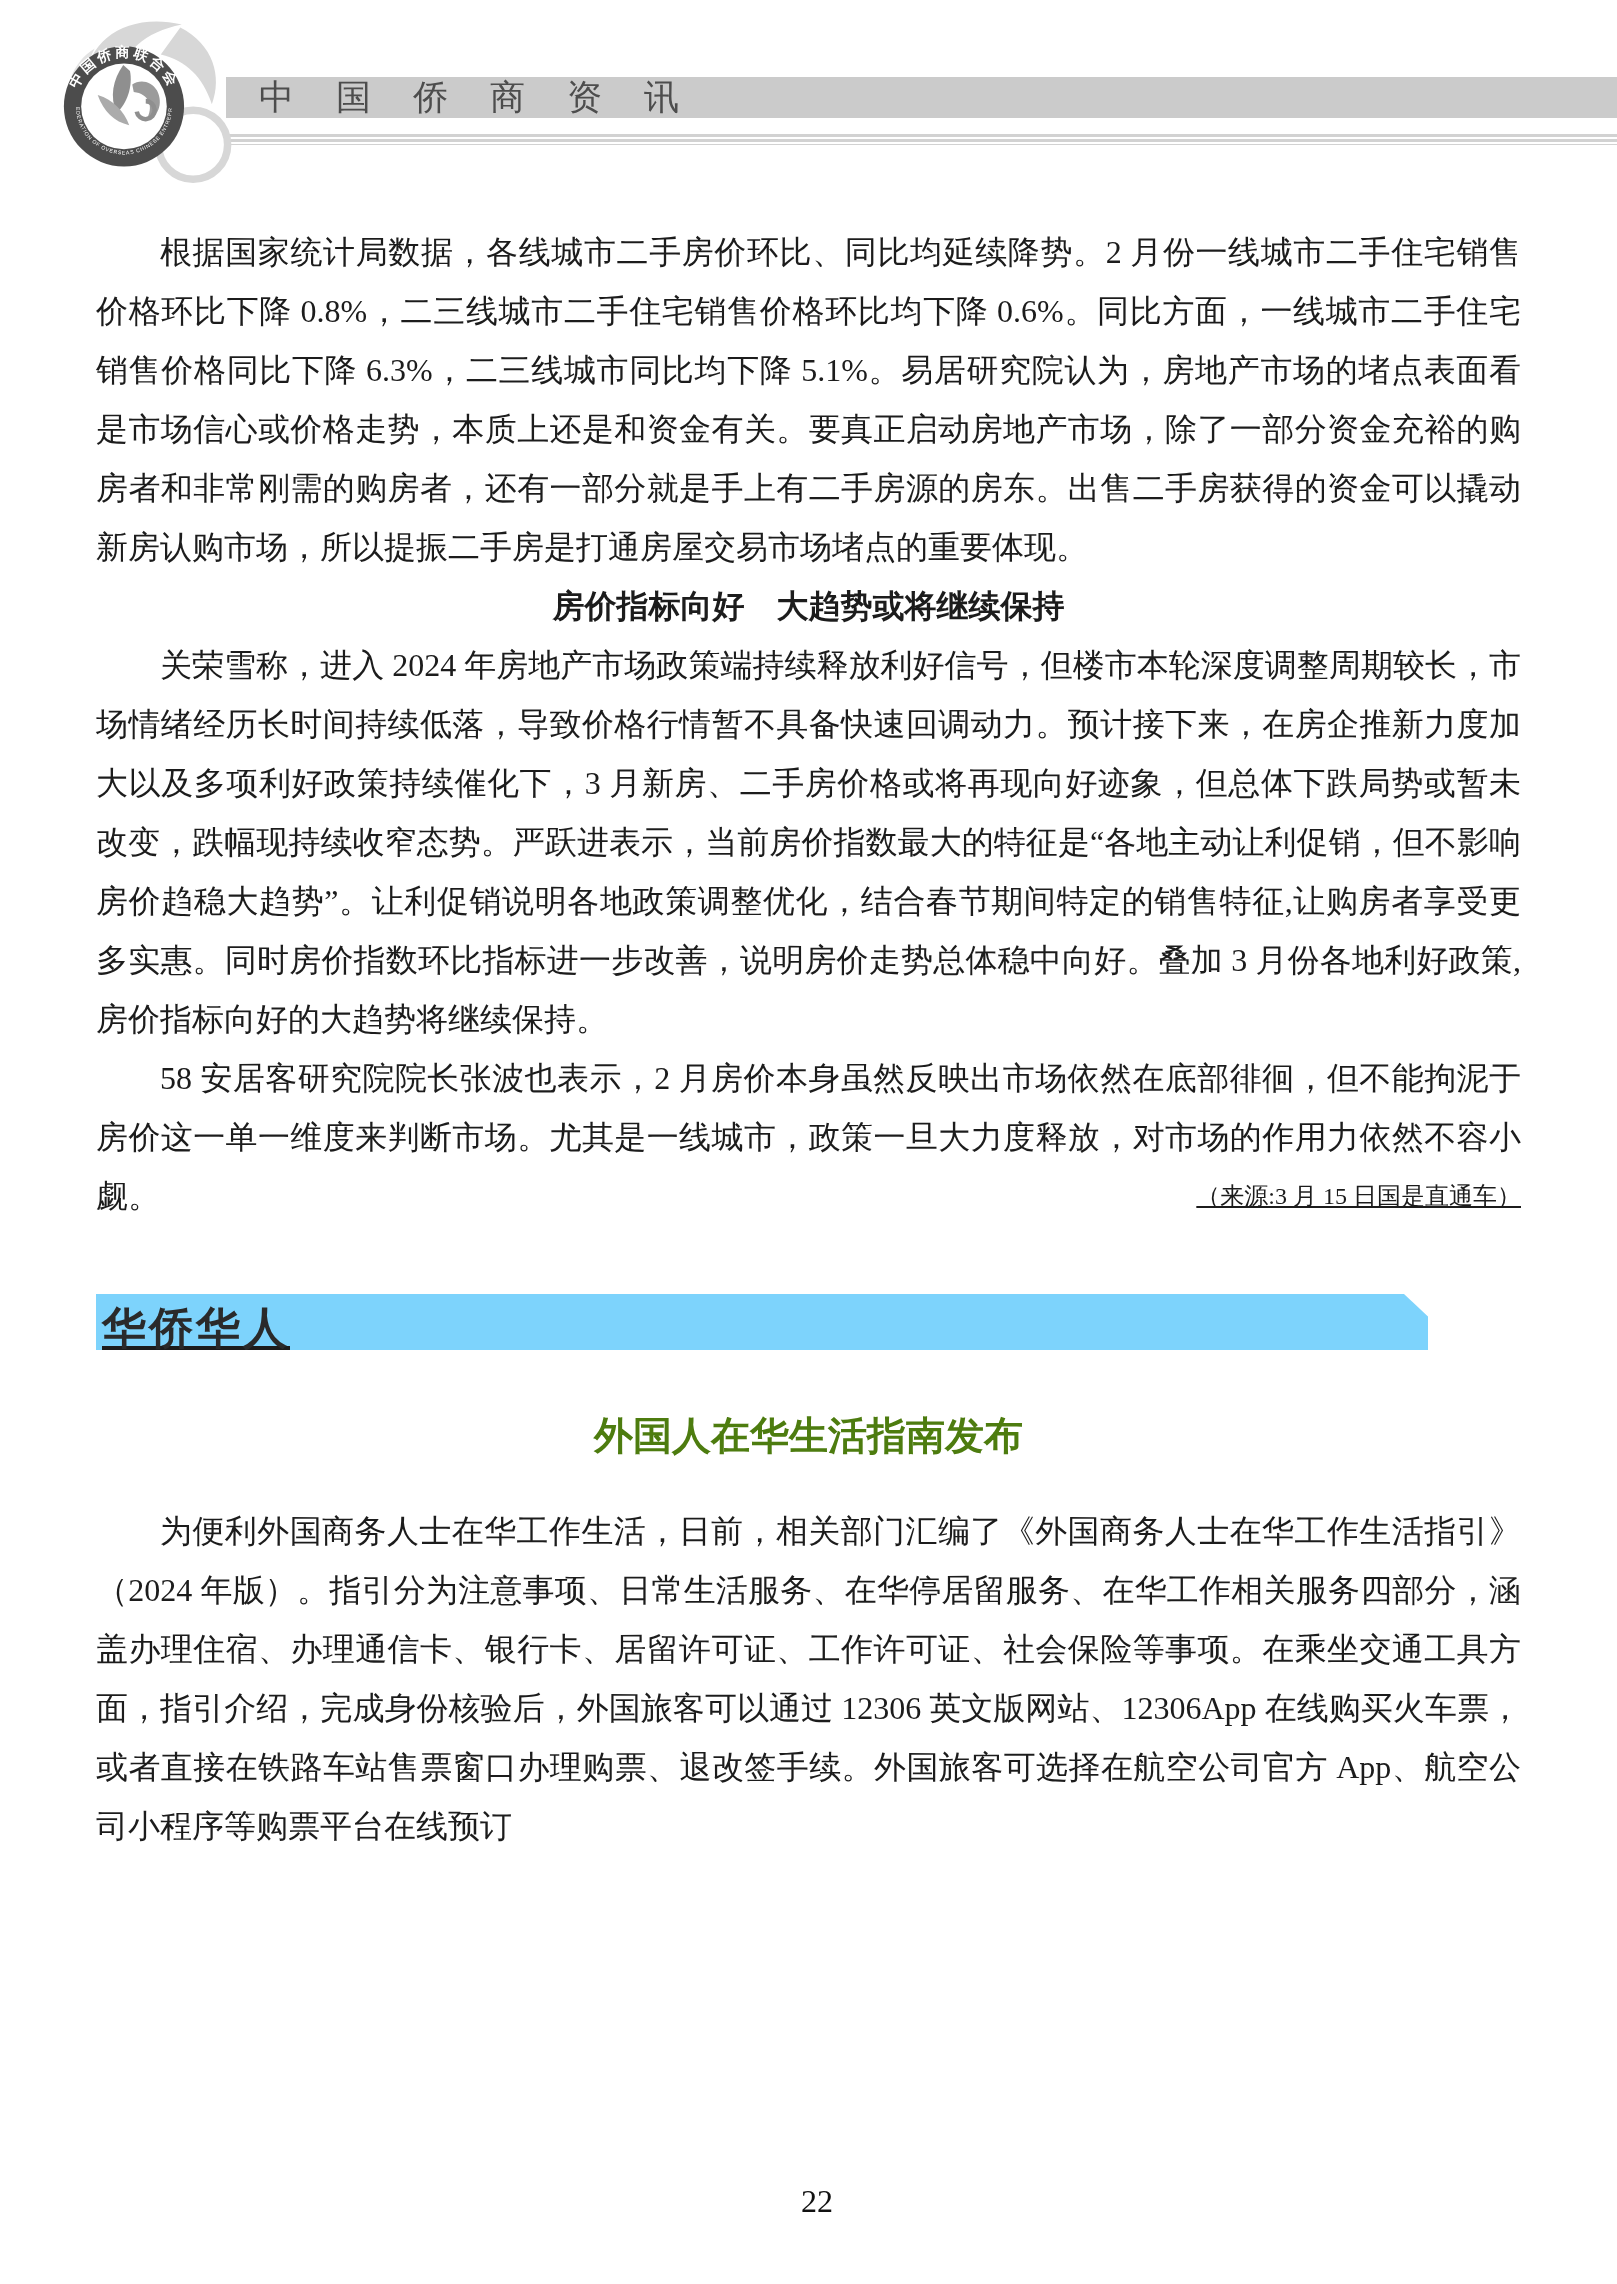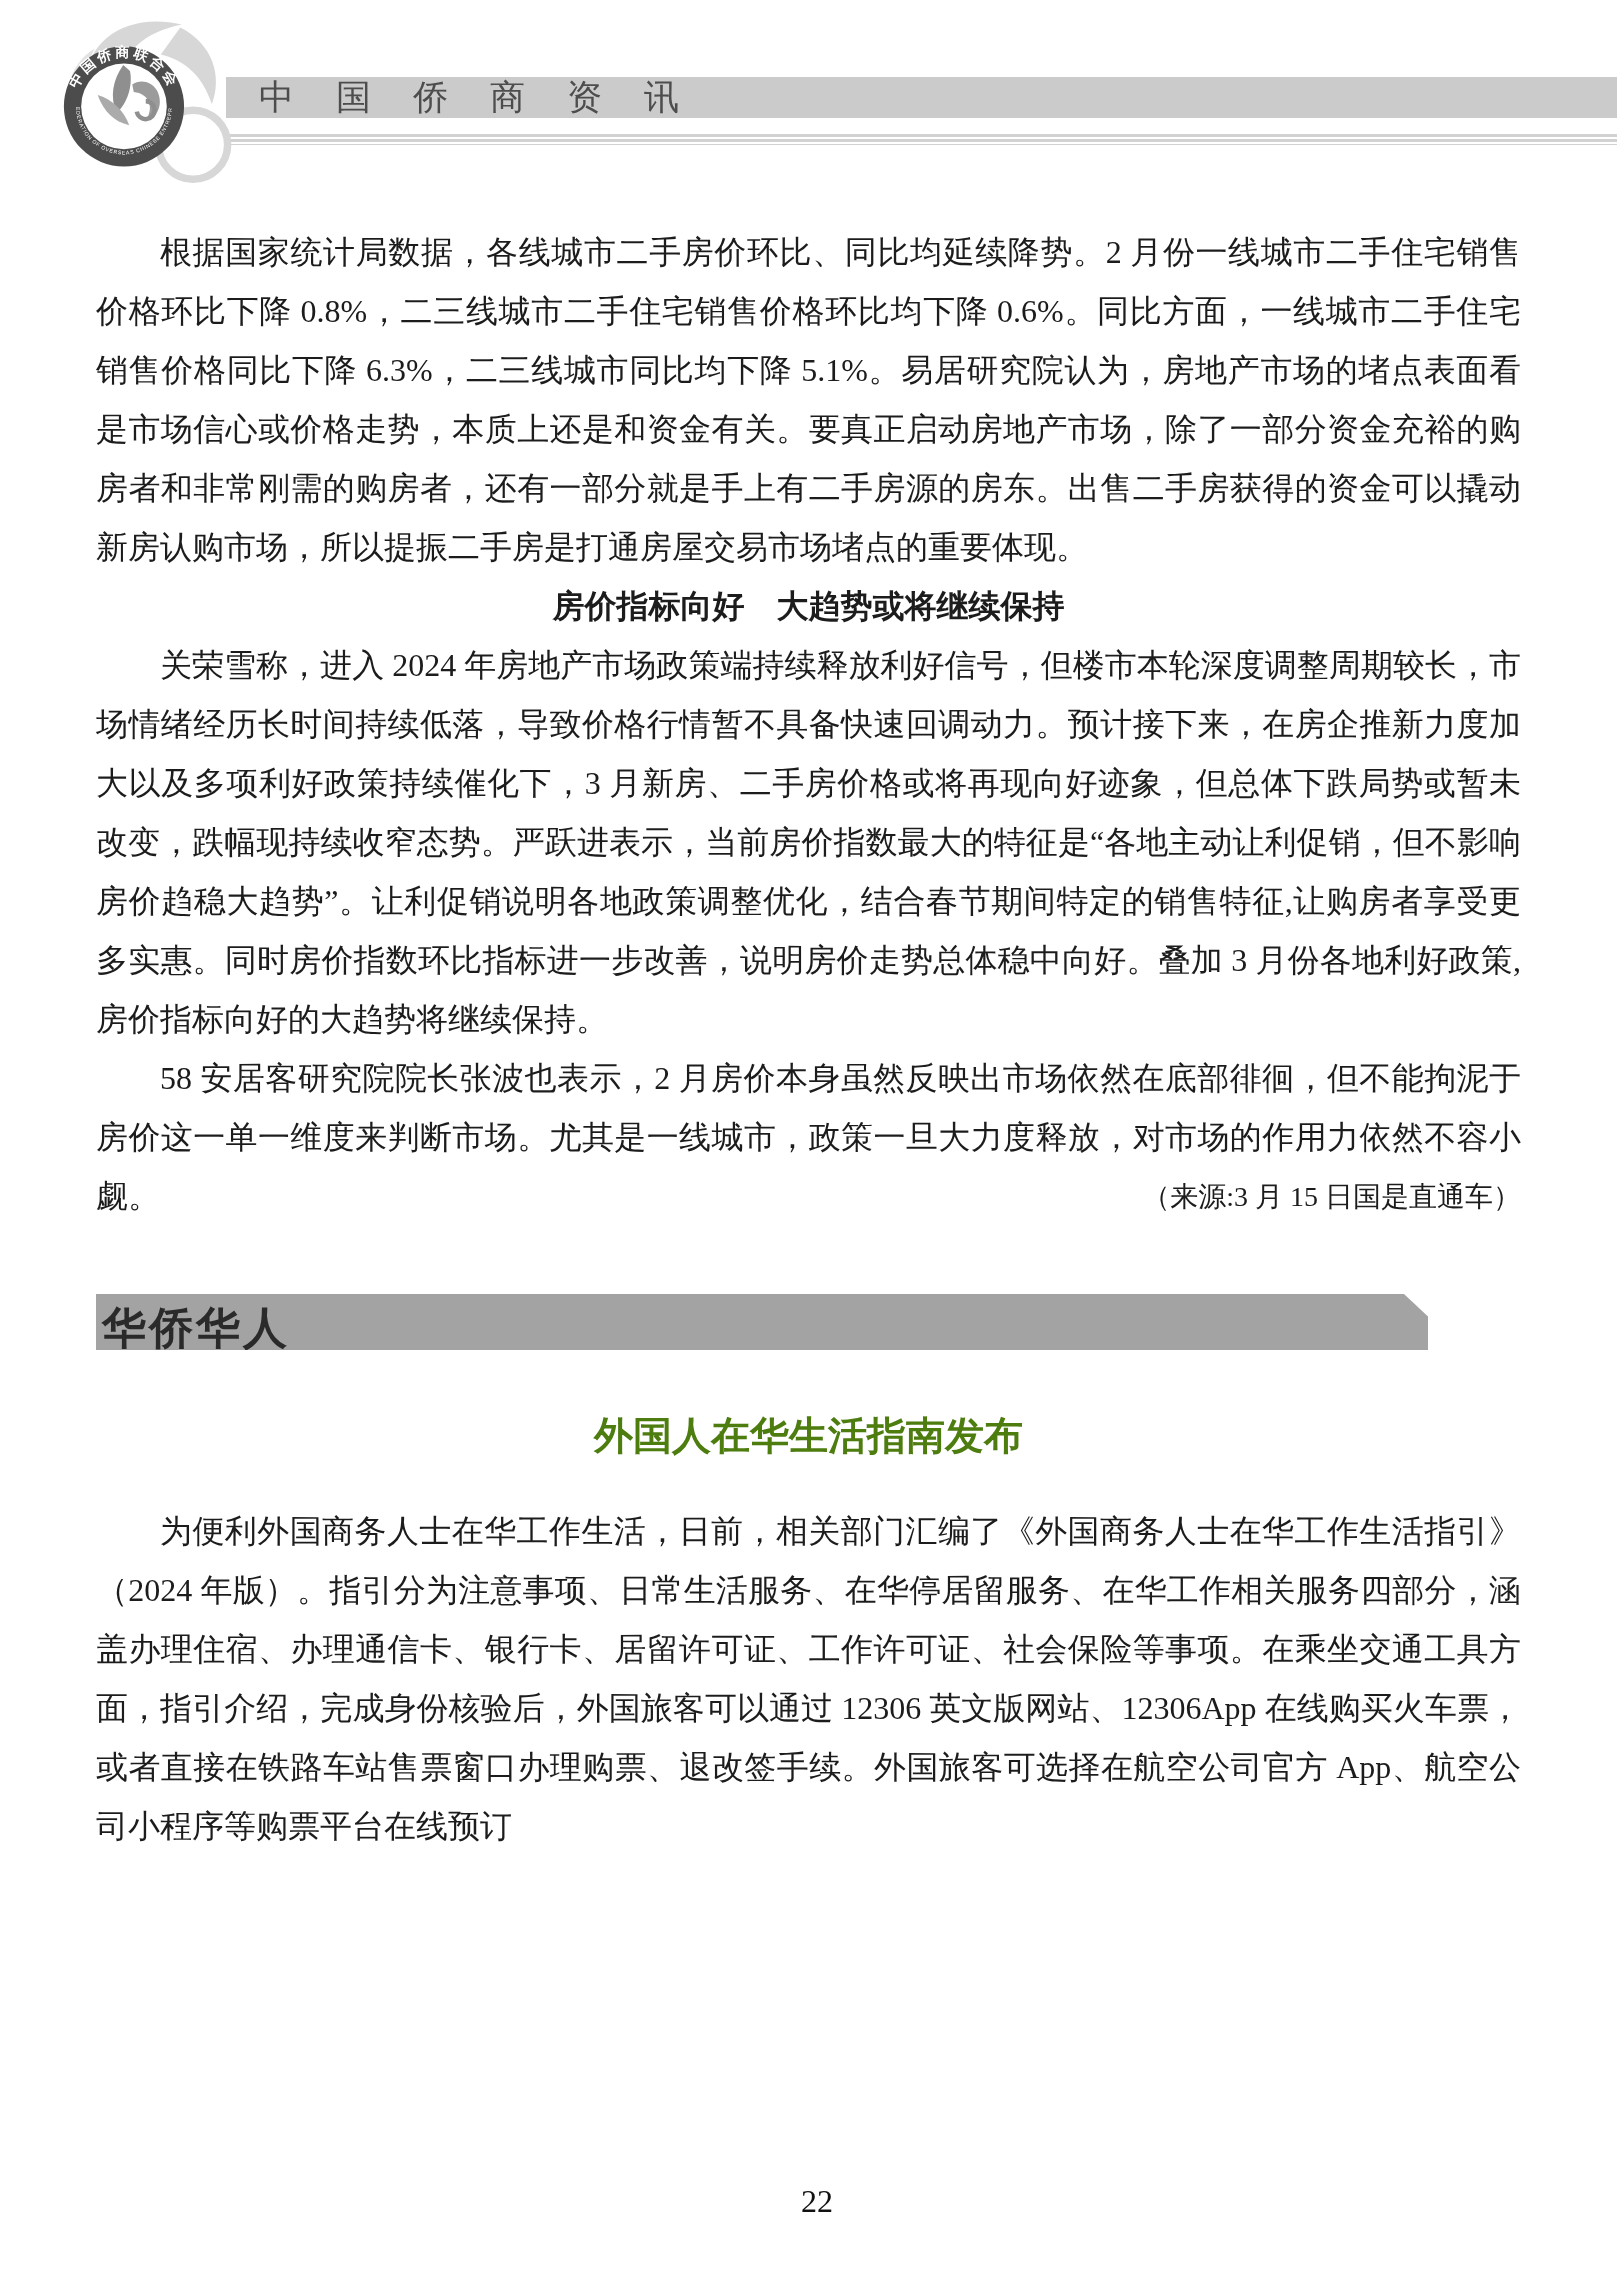--- a/index.html
+++ b/index.html
@@ -15,26 +15,26 @@
   .stripes{position:absolute;left:226px;right:0;top:134px;height:10.5px;
            background:repeating-linear-gradient(to bottom,#d2d2d2 0 3px,#ffffff 3px 5.3px,#d2d2d2 5.3px 8.3px,#ffffff 8.3px 10.5px);}
   .logo{position:absolute;left:39px;top:7.5px;}
 
   
   .content{position:absolute;left:96px;right:96px;top:223px;}
   p.body{margin:0;font-size:32px;line-height:59px;text-align:justify;text-justify:inter-ideograph;}
   p.indent{text-indent:2em;}
   .subhead{margin:0;font-family:"Liberation Sans","DejaVu Sans",sans-serif;font-weight:700;
            font-size:32px;line-height:59px;text-align:center;}
-  .source{float:right;font-size:28px;line-height:59px;}
+  .source{float:right;font-size:24px;line-height:59px;text-decoration:underline;}
 
   
-  .section-bar{margin:68px 0 47px 0;width:1332px;height:68px;background:#a3a3a3;
+  .section-bar{margin:68px 0 47px 0;width:1332px;height:68px;background:#7dd3fc;
                clip-path:polygon(0 0,1308px 0,1332px 22.6px,1332px 56px,0 56px);
-               display:flex;align-items:center;}
+               display:flex;align-items:center;text-decoration:underline;}
   .section-bar span{font-family:"Liberation Serif","DejaVu Serif",serif;font-weight:700;
                font-size:44px;color:#2a2a2a;padding-left:6px;letter-spacing:3px;}
 
   .article-title{margin:45px 0 39px 0;font-family:"Liberation Sans","DejaVu Sans",sans-serif;
                font-weight:700;font-size:39px;text-align:center;color:#4d7c0f;}
 
   
   .pagenum-row{position:absolute;left:0;right:0;top:2183px;text-align:center;padding-left:17px;}
   .pagenum-row span{font-family:"Liberation Serif","DejaVu Serif",serif;font-size:32px;color:#111;}
 </style>

